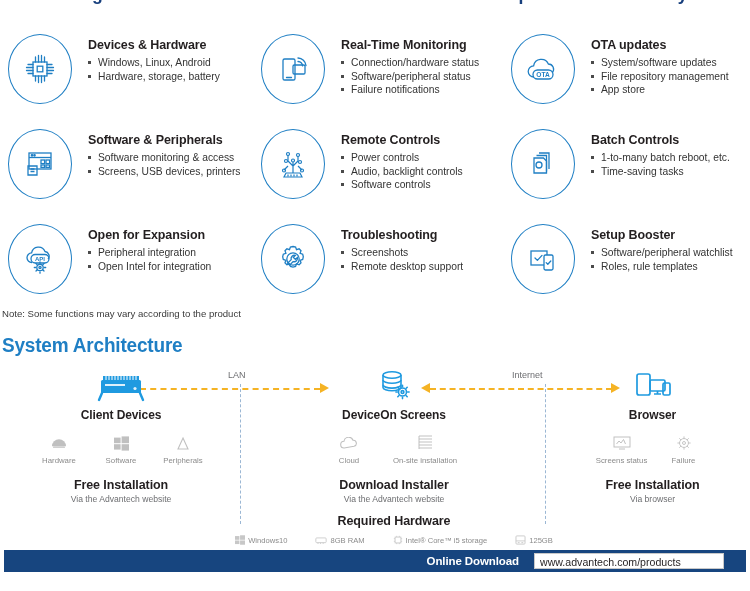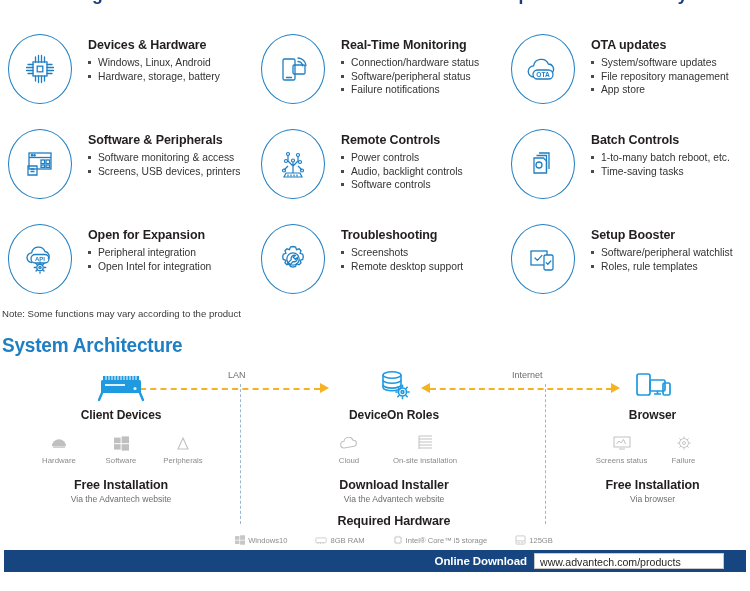--- a/index.html
+++ b/index.html
@@ -128,21 +128,21 @@
   .req-hw{margin-top:10px;}
   .hwrow{display:flex;justify-content:center;align-items:center;gap:28px;margin-top:7px;}
   .hwitem{display:flex;align-items:center;gap:3px;}
   .hwitem .hglyph{opacity:.55;display:flex;align-items:center;}
   .hwitem .hlabel{font-size:7.6px;color:#8b8b8b;white-space:nowrap;}
 
   
   .botbar{
     position:absolute;left:4px;top:550px;width:742px;height:22px;
     background:#17457f;
-    display:flex;align-items:center;justify-content:flex-end;
+    display:flex;align-items:center;justify-content:flex-end;gap:8px;
   }
   .dl-label{
     color:#ffffff;font-size:11.5px;font-weight:bold;margin-right:7px;
     letter-spacing:-0.1px;
   }
   .dl-url{
     background:#ffffff;color:#231f20;font-size:10.6px;
     height:16px;line-height:16px;width:190px;
     padding:0 5px;box-sizing:border-box;margin-right:22px;
     border:1px solid #c9c9c9;
@@ -423,21 +423,21 @@
         <svg width="42" height="36" viewBox="0 0 42 36" fill="none" stroke="#1f9ae0" stroke-width="1.6">
           <ellipse cx="19" cy="7" rx="9" ry="3.3"></ellipse>
           <path d="M10 7v12.5c0 1.8 4 3.3 9 3.3s9-1.5 9-3.3V7"></path>
           <path d="M10 12c0 1.8 4 3.3 9 3.3s9-1.5 9-3.3"></path>
           <path d="M10 16.8c0 1.8 4 3.3 9 3.3s9-1.5 9-3.3"></path>
           <circle cx="29.5" cy="24" r="4"></circle>
           <circle cx="29.5" cy="24" r="1.4"></circle>
           <path d="M29.5 18.8v-1.4M29.5 30.6v-1.4M24.3 24h-1.4M36.1 24h-1.4M25.8 20.3l-1-1M33.2 27.7l1 1M33.2 20.3l1-1M25.8 27.7l-1 1" stroke-linecap="round"></path>
         </svg>
       </div>
-      <div class="node-name">DeviceOn Roles</div>
+      <div class="node-name">DeviceOn Screens</div>
       <div class="subicons">
         <div class="subicon">
           <div class="sglyph">
             <svg width="20" height="13" viewBox="0 0 20 13" fill="none" stroke="#9a9a9a" stroke-width="1.1">
               <path d="M5.2 11a3.4 3.4 0 0 1-.2-6.8 4.7 4.7 0 0 1 9-1 3.1 3.1 0 0 1 1 6.1z"></path>
             </svg>
           </div>
           <div class="slabel">Cloud</div>
         </div>
         <div class="subicon" style="width:90px">

